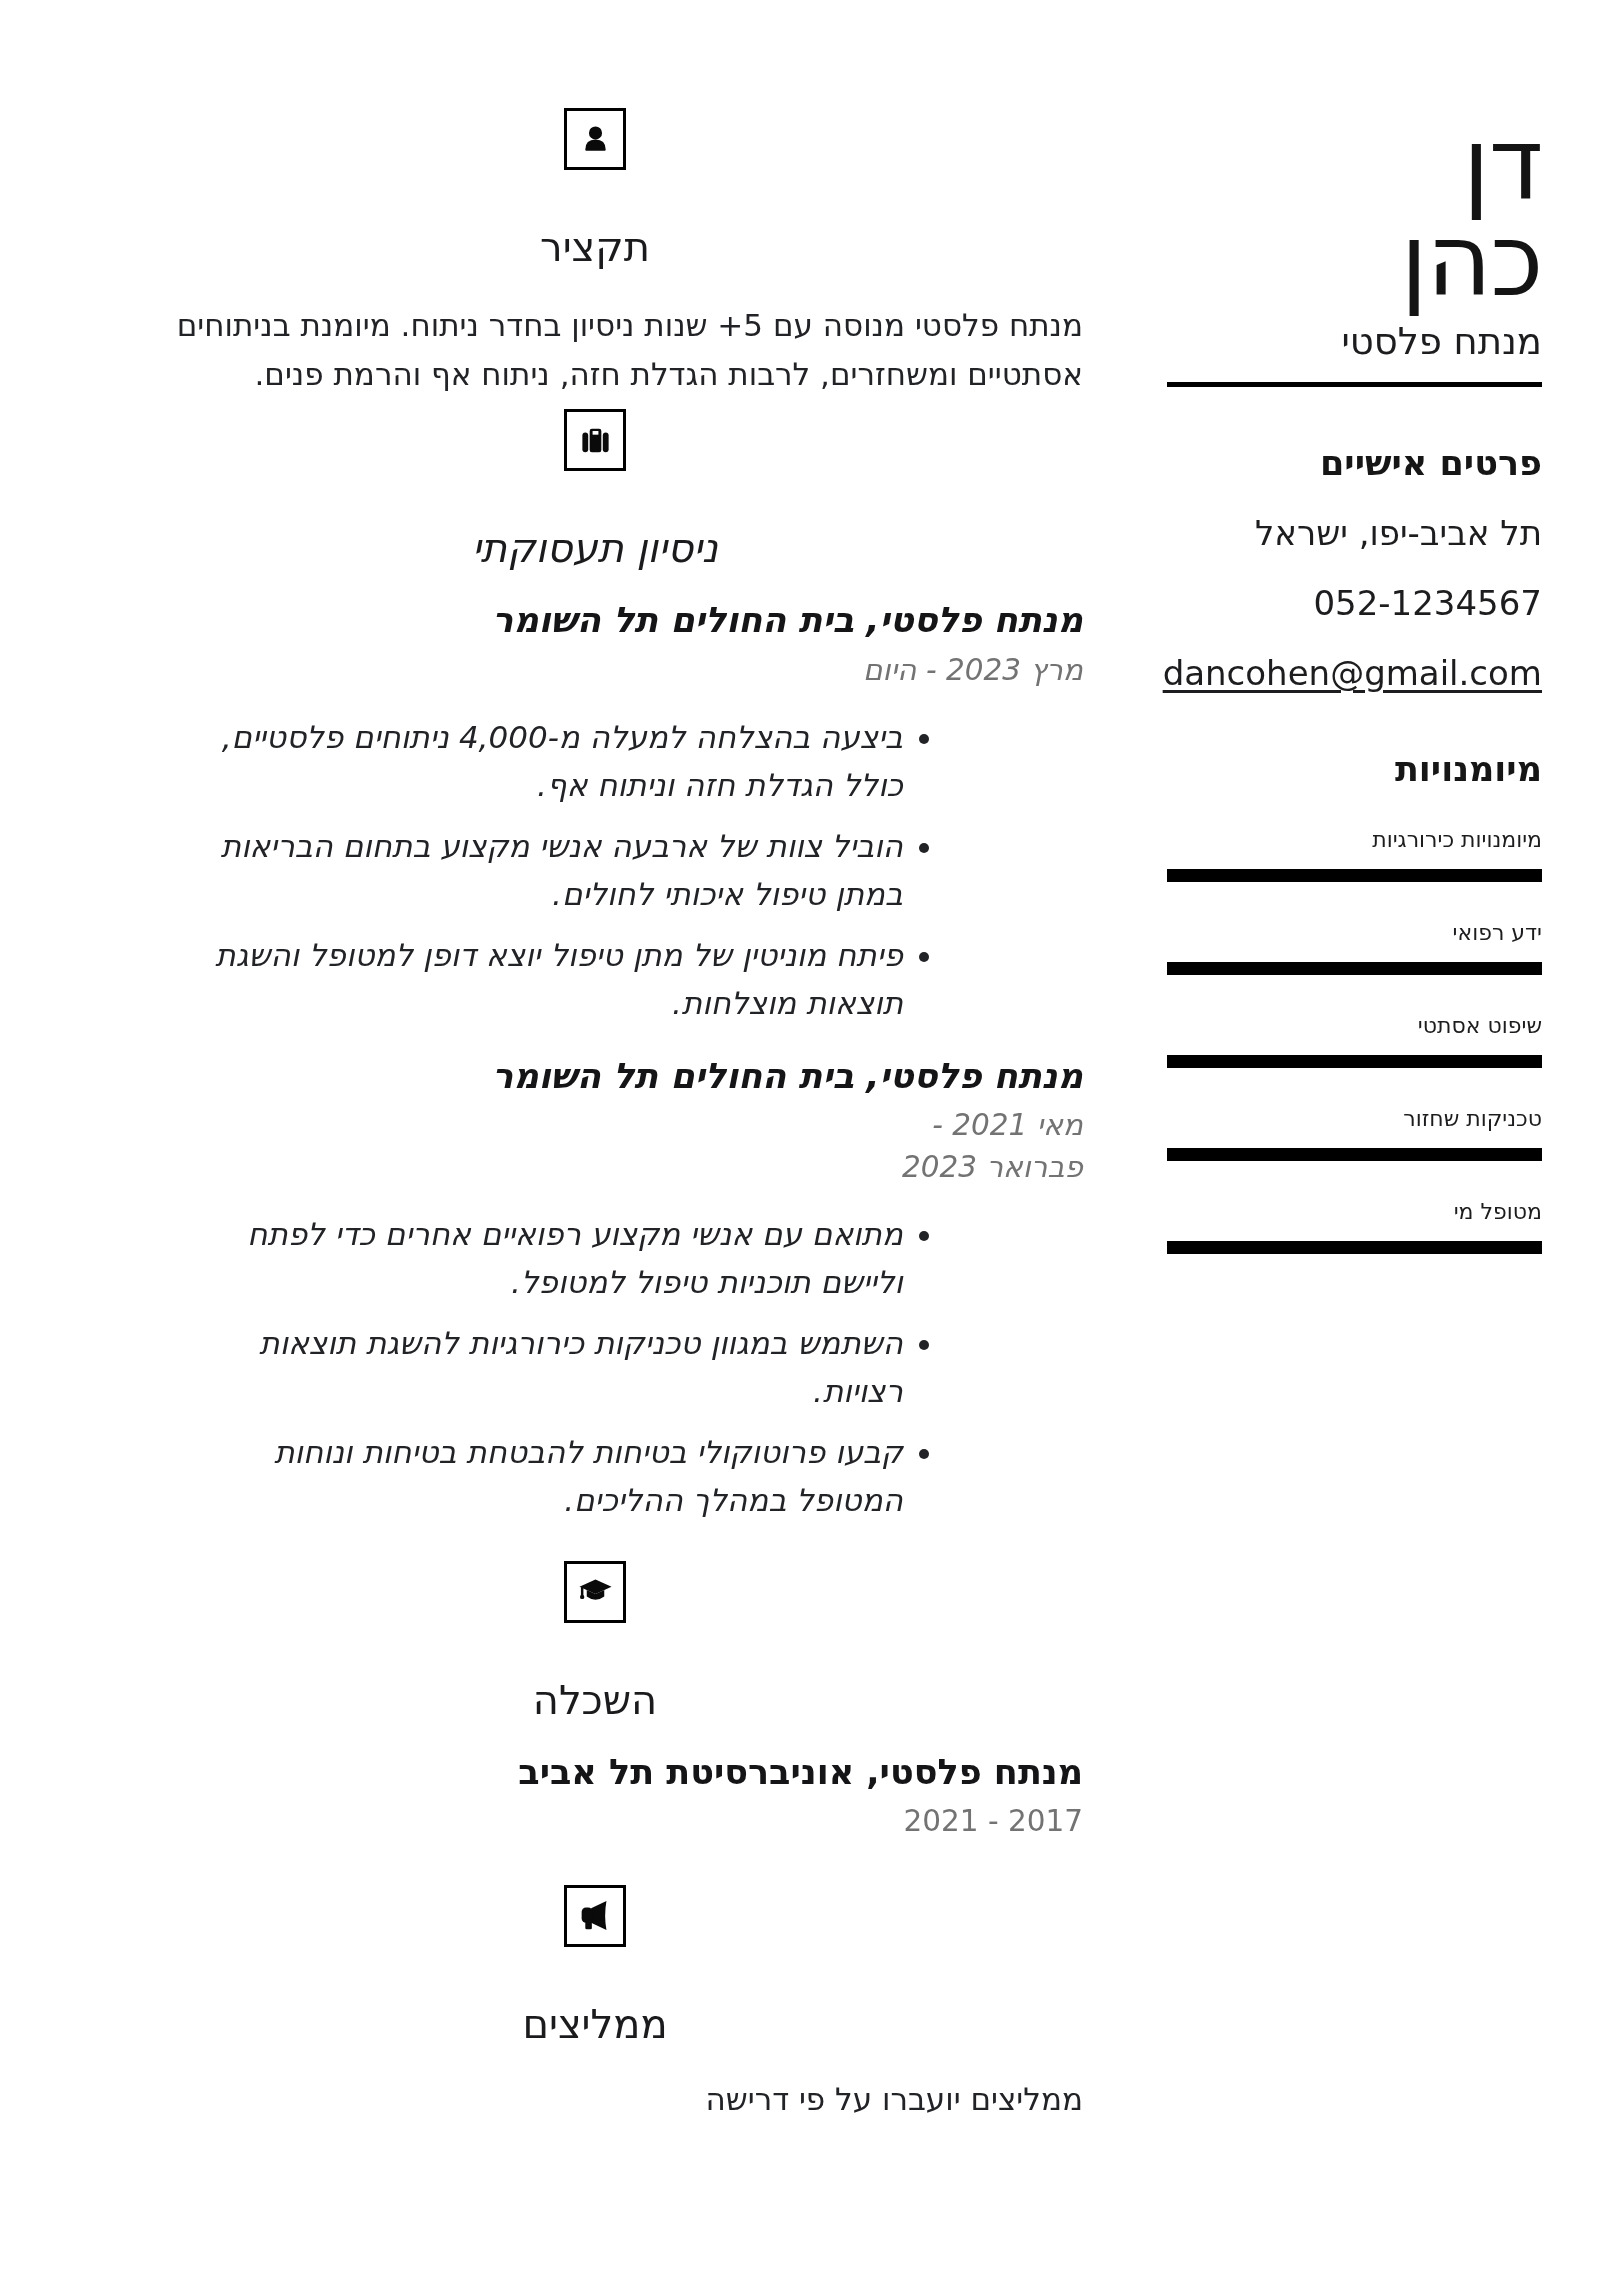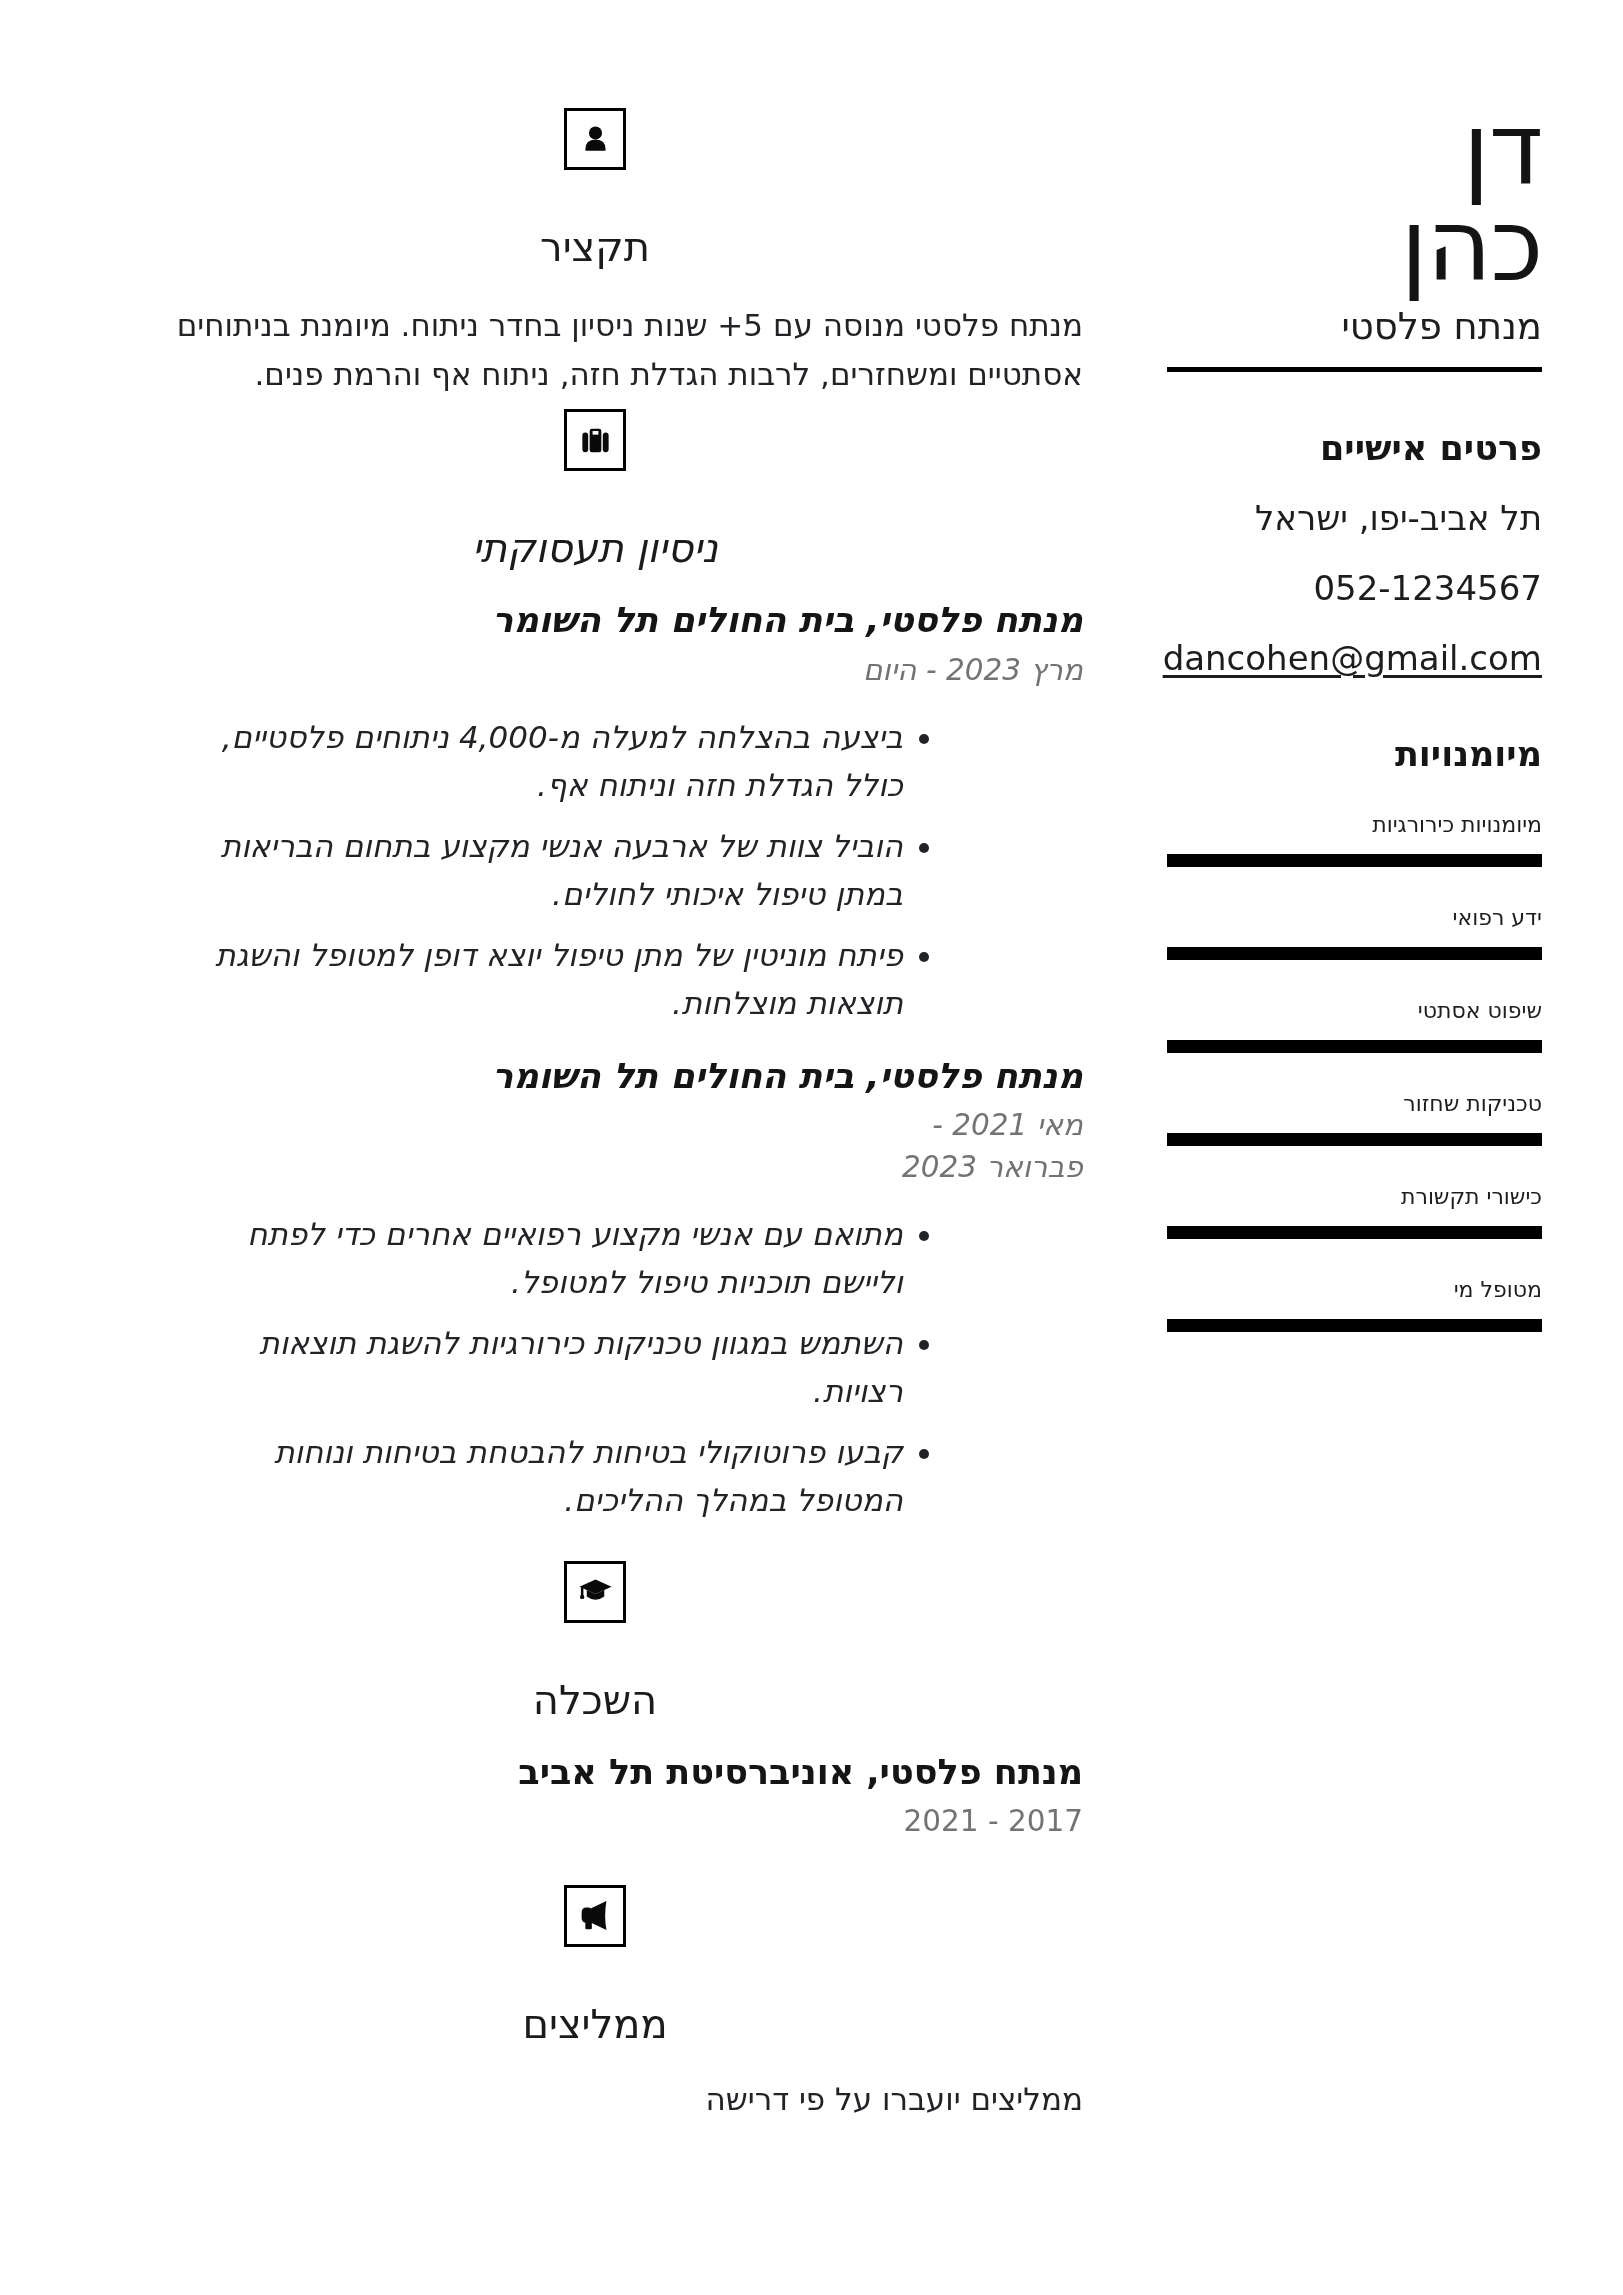--- a/index.html
+++ b/index.html
@@ -13,21 +13,21 @@
     position:relative;
     width:1623px;
     height:2295px;
     background:#ffffff;
     overflow:hidden;
   }
 
   
   .sidebar {
     position:absolute;
-    top:102px;
+    top:117px;
     right:81px;
     width:375px;
     text-align:right;
   }
   .name { font-size:100px; line-height:0.96; font-weight:400; color:#141414; letter-spacing:-1.3px; }
   .person-title { font-size:37px; margin-top:10.5px; color:#1d1d1f; }
   .sidebar-divider { height:5.2px; background:#000; margin-top:19.6px; }
   .sidebar-heading { font-size:35px; font-weight:700; margin-top:56px; color:#161616; }
   .contact-line { font-size:34px; margin-top:30px; }
   .email-link { color:#1d1d1f; text-decoration:underline; text-underline-offset:5.2px; }
@@ -134,26 +134,20 @@
           <div class="skill-fill" style="width: 100%;"></div>
         </div>
     </div>
     <div class="skill">
       <div class="skill-label">טכניקות שחזור</div>
       <div class="skill-track">
           <div class="skill-fill" style="width: 100%;"></div>
         </div>
     </div>
     <div class="skill">
-      <div class="skill-label">כישורי תקשורת</div>
-      <div class="skill-track">
-          <div class="skill-fill" style="width: 100%;"></div>
-        </div>
-    </div>
-    <div class="skill">
       <div class="skill-label">מטופל מי</div>
       <div class="skill-track">
           <div class="skill-fill" style="width: 100%;"></div>
         </div>
     </div>
   </aside>
 
   <main class="main">
 
     <section class="section">

